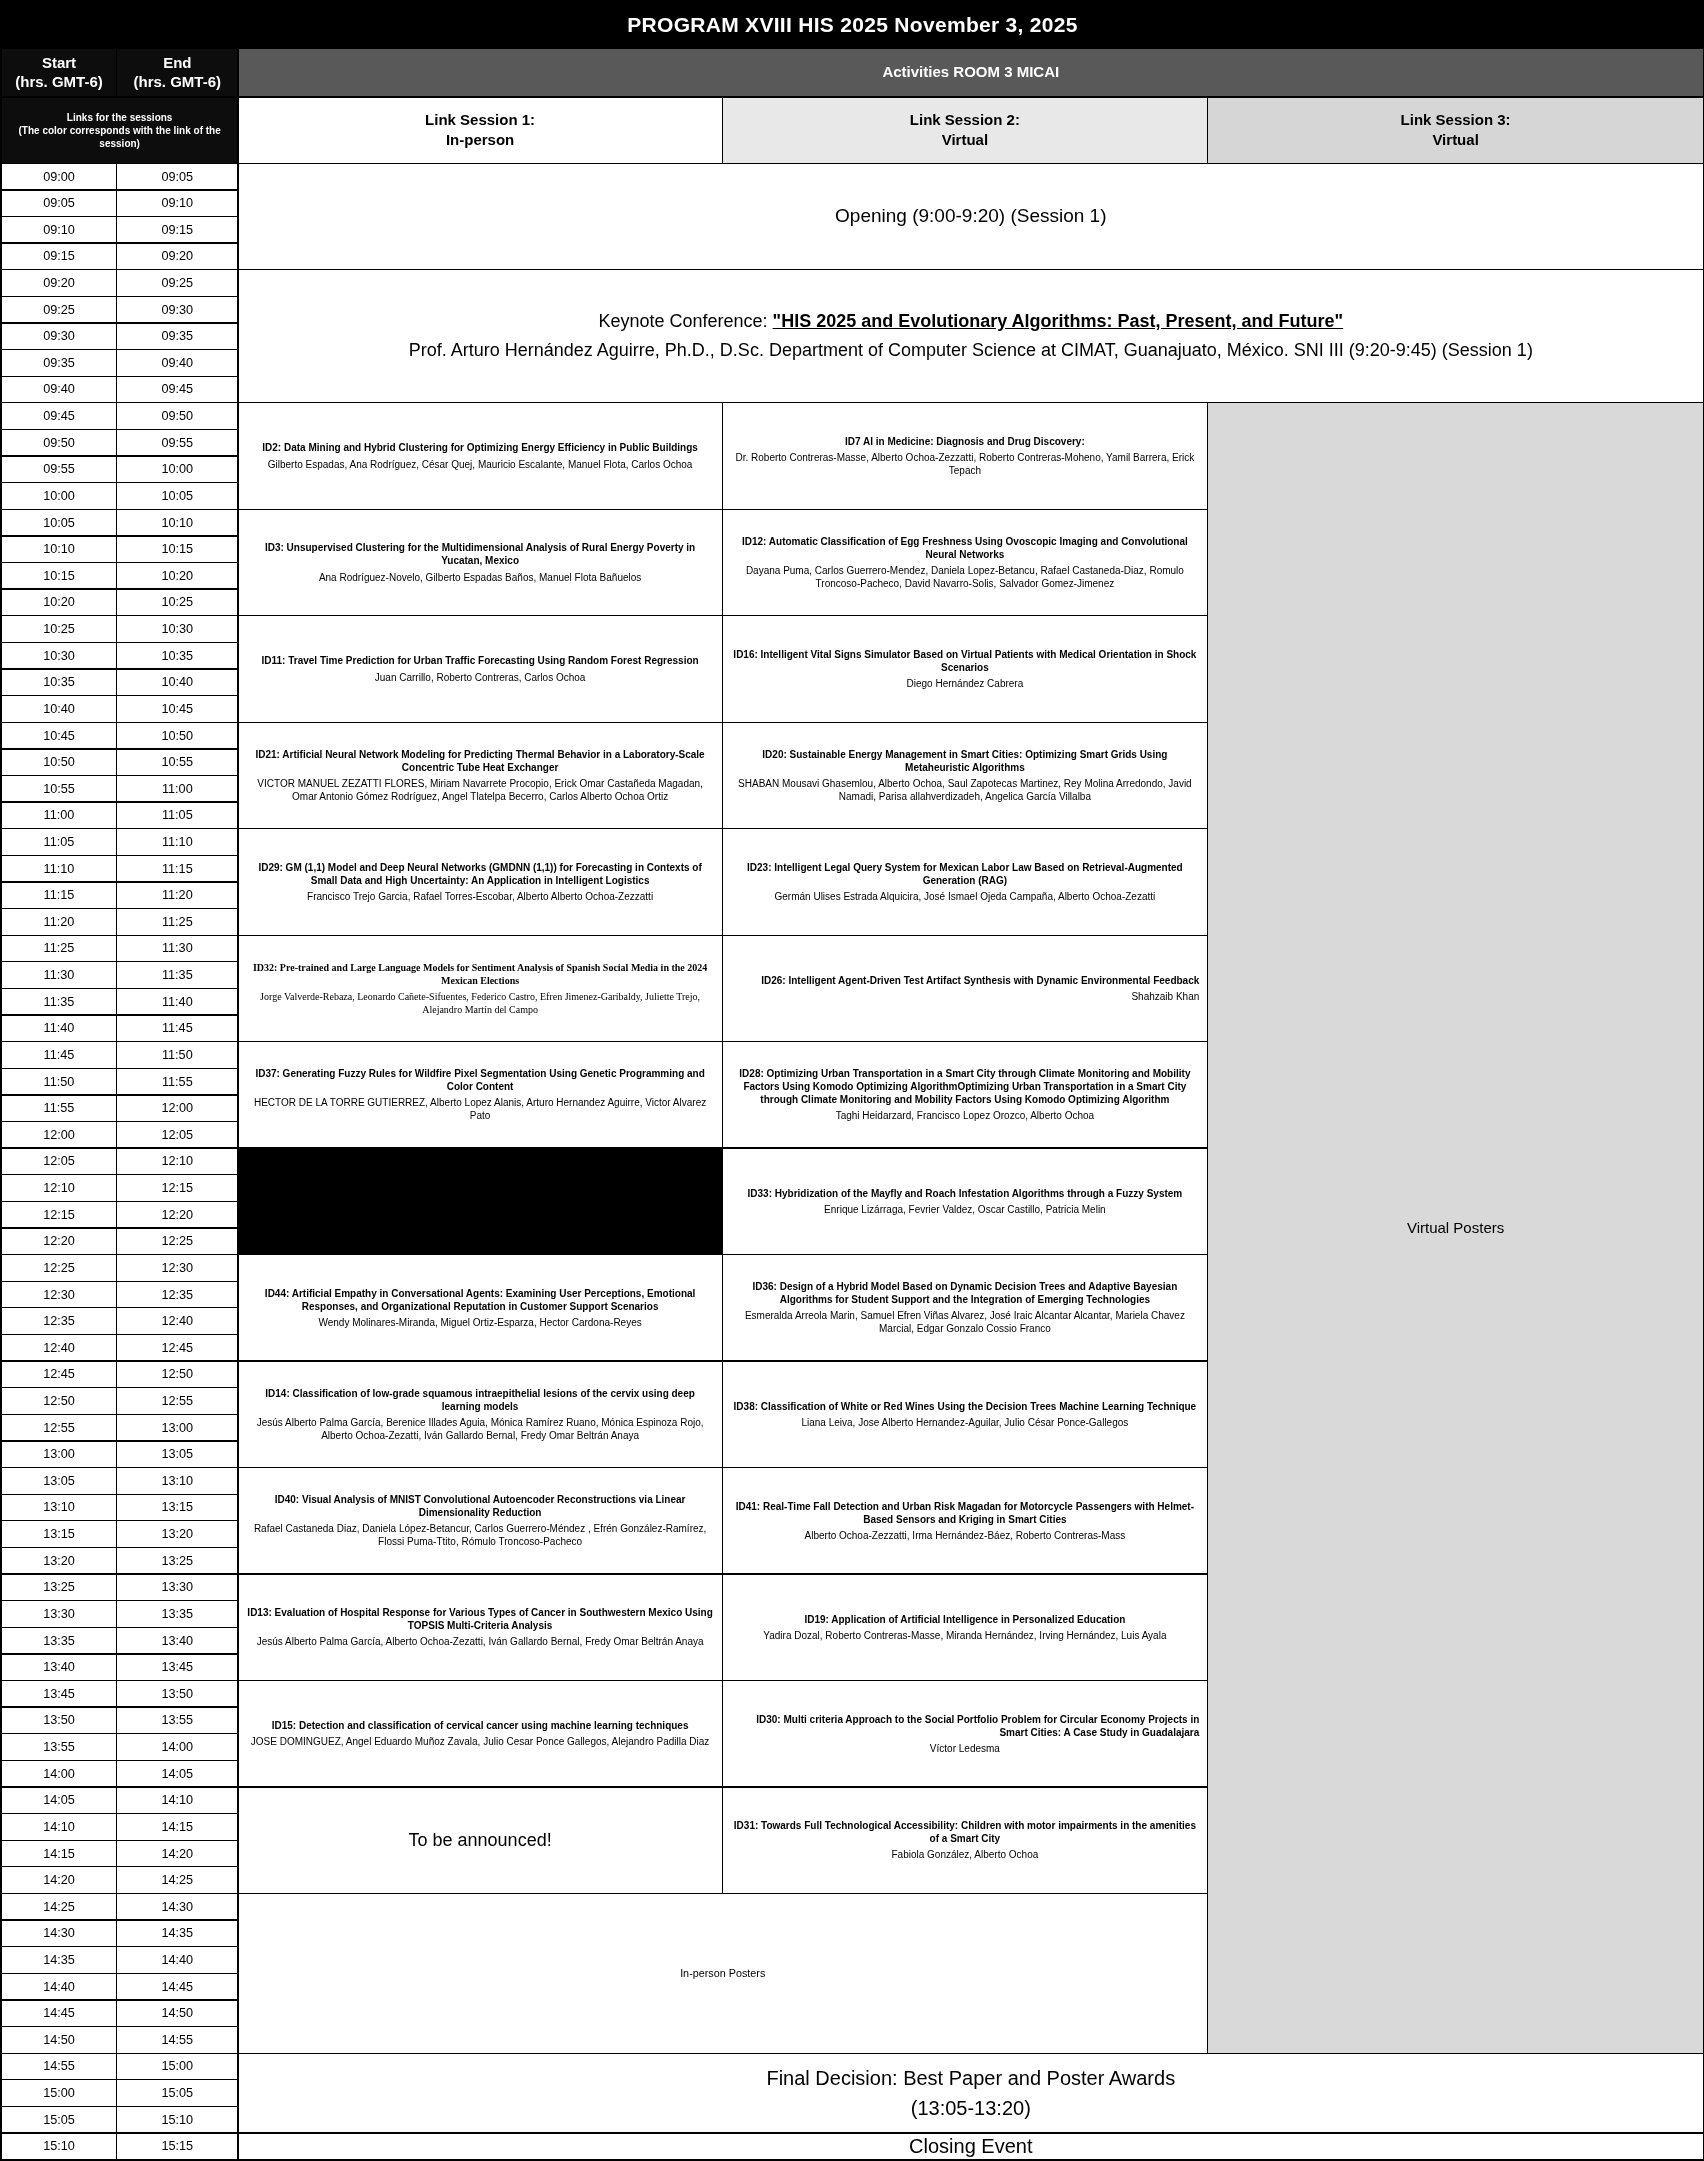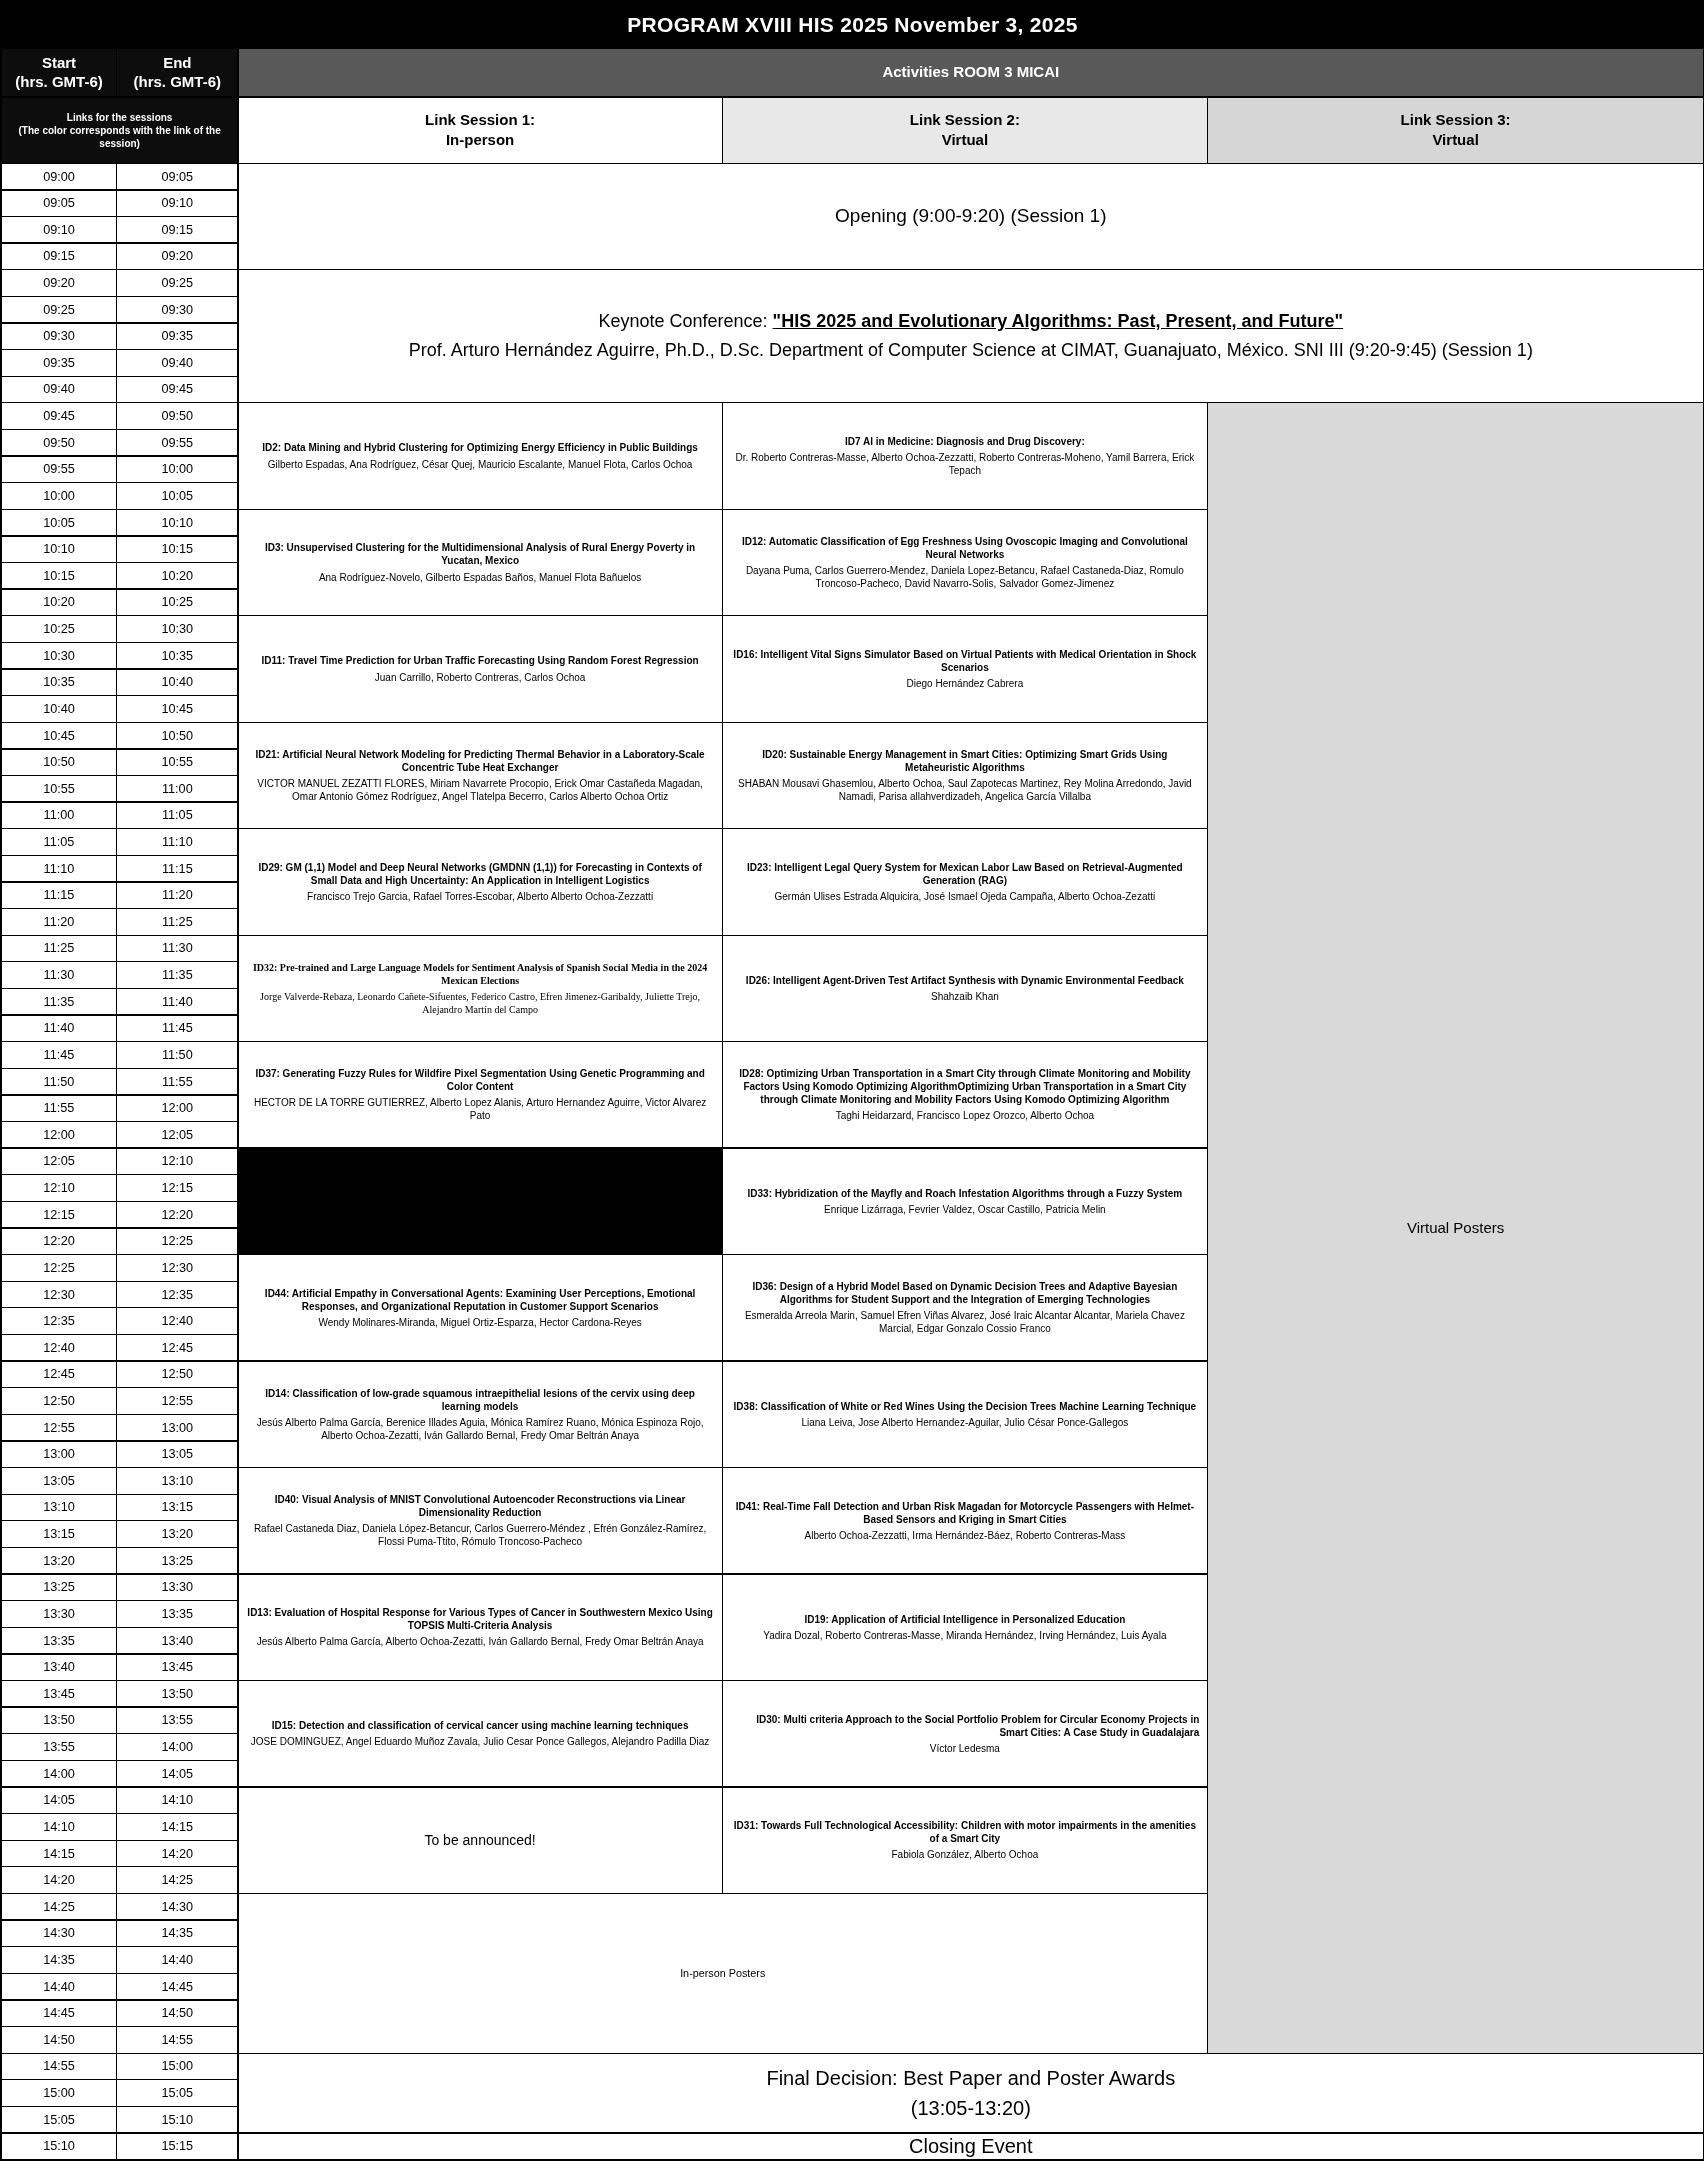--- a/index.html
+++ b/index.html
@@ -21,21 +21,21 @@
         justify-content:center;text-align:center}
   .s1{background:var(--session1_header_bg,#fff)}
   .s2{background:var(--session2_header_bg,#e8e8e8)}
   .s3{background:var(--session3_header_bg,#d6d6d6)}
   .body-grid{flex:1 1 auto;min-height:0;background:var(--grid_line,#000);grid-template-rows:repeat(75,1fr);row-gap:1.3px}
   .tcell{background:var(--cell_bg,#fff);display:flex;align-items:center;justify-content:center;font-size:12.7px}
   .event{background:var(--cell_bg,#fff);display:flex;flex-direction:column;align-items:center;justify-content:center;
         text-align:center;padding:2.5px 7.6px;overflow:hidden}
   .ev-title{font-weight:700;font-size:10px;line-height:1.3}
   .ev-authors{font-size:10px;line-height:1.3;margin-top:3.2px}
-  .event.note{font-size:14px}
+  .event.note{font-size:18px}
   .blk{background:var(--cell_bg,#fff);display:flex;flex-direction:column;align-items:center;justify-content:center;
         text-align:center;overflow:hidden}
   .blk-opening{grid-column:3/6;grid-row:1/5;font-size:19px}
   .blk-keynote{grid-column:3/6;grid-row:5/10;font-size:18px;line-height:1.4;padding:0 15px}
   .ktitle{font-weight:700;text-decoration:underline}
   .kline2{margin-top:3.8px}
   .blk-vposters{grid-column:5/6;grid-row:10/72;background:var(--posters_band_bg,#d9d9d9);font-size:15px}
   .blk-iposters{grid-column:3/5;grid-row:66/72;font-size:10.8px}
   .blk-final{grid-column:3/6;grid-row:72/75;font-size:20px;line-height:1.5}
   .blk-closing{grid-column:3/6;grid-row:75/76;font-size:20px}
@@ -303,21 +303,21 @@
         <div class="ev-authors">Diego Hernández Cabrera</div>
       </div>
       <div class="event" style="grid-area: 22 / 4 / span 4;">
         <div class="ev-title">ID20: Sustainable Energy Management in Smart Cities: Optimizing Smart Grids Using Metaheuristic Algorithms</div>
         <div class="ev-authors">SHABAN Mousavi Ghasemlou, Alberto Ochoa, Saul Zapotecas Martinez, Rey Molina Arredondo, Javid Namadi, Parisa allahverdizadeh, Angelica García Villalba</div>
       </div>
       <div class="event" style="grid-area: 26 / 4 / span 4;">
         <div class="ev-title">ID23: Intelligent Legal Query System for Mexican Labor Law Based on Retrieval-Augmented Generation (RAG)</div>
         <div class="ev-authors">Germán Ulises Estrada Alquicira, José Ismael Ojeda Campaña, Alberto Ochoa-Zezatti</div>
       </div>
-      <div class="event" style="grid-area: 30 / 4 / span 4;">
+      <div class="event" style="grid-area: 30 / 4 / span 4; align-items: flex-end;">
         <div class="ev-title">ID26: Intelligent Agent-Driven Test Artifact Synthesis with Dynamic Environmental Feedback</div>
         <div class="ev-authors">Shahzaib Khan</div>
       </div>
       <div class="event" style="grid-area: 34 / 4 / span 4;">
         <div class="ev-title">ID28: Optimizing Urban Transportation in a Smart City through Climate Monitoring and Mobility Factors Using Komodo Optimizing AlgorithmOptimizing Urban Transportation in a Smart City through Climate Monitoring and Mobility Factors Using Komodo Optimizing Algorithm</div>
         <div class="ev-authors">Taghi Heidarzard, Francisco Lopez Orozco, Alberto Ochoa</div>
       </div>
       <div class="event" style="grid-area: 38 / 4 / span 4;">
         <div class="ev-title">ID33: Hybridization of the Mayfly and Roach Infestation Algorithms through a Fuzzy System</div>
         <div class="ev-authors">Enrique Lizárraga, Fevrier Valdez, Oscar Castillo, Patricia Melin</div>

